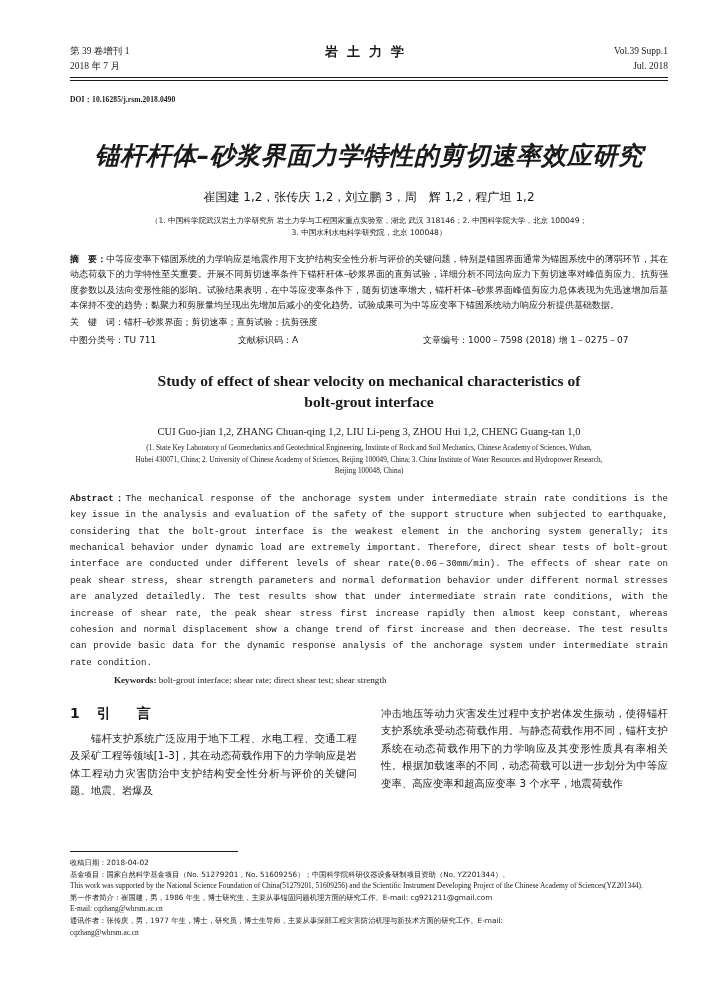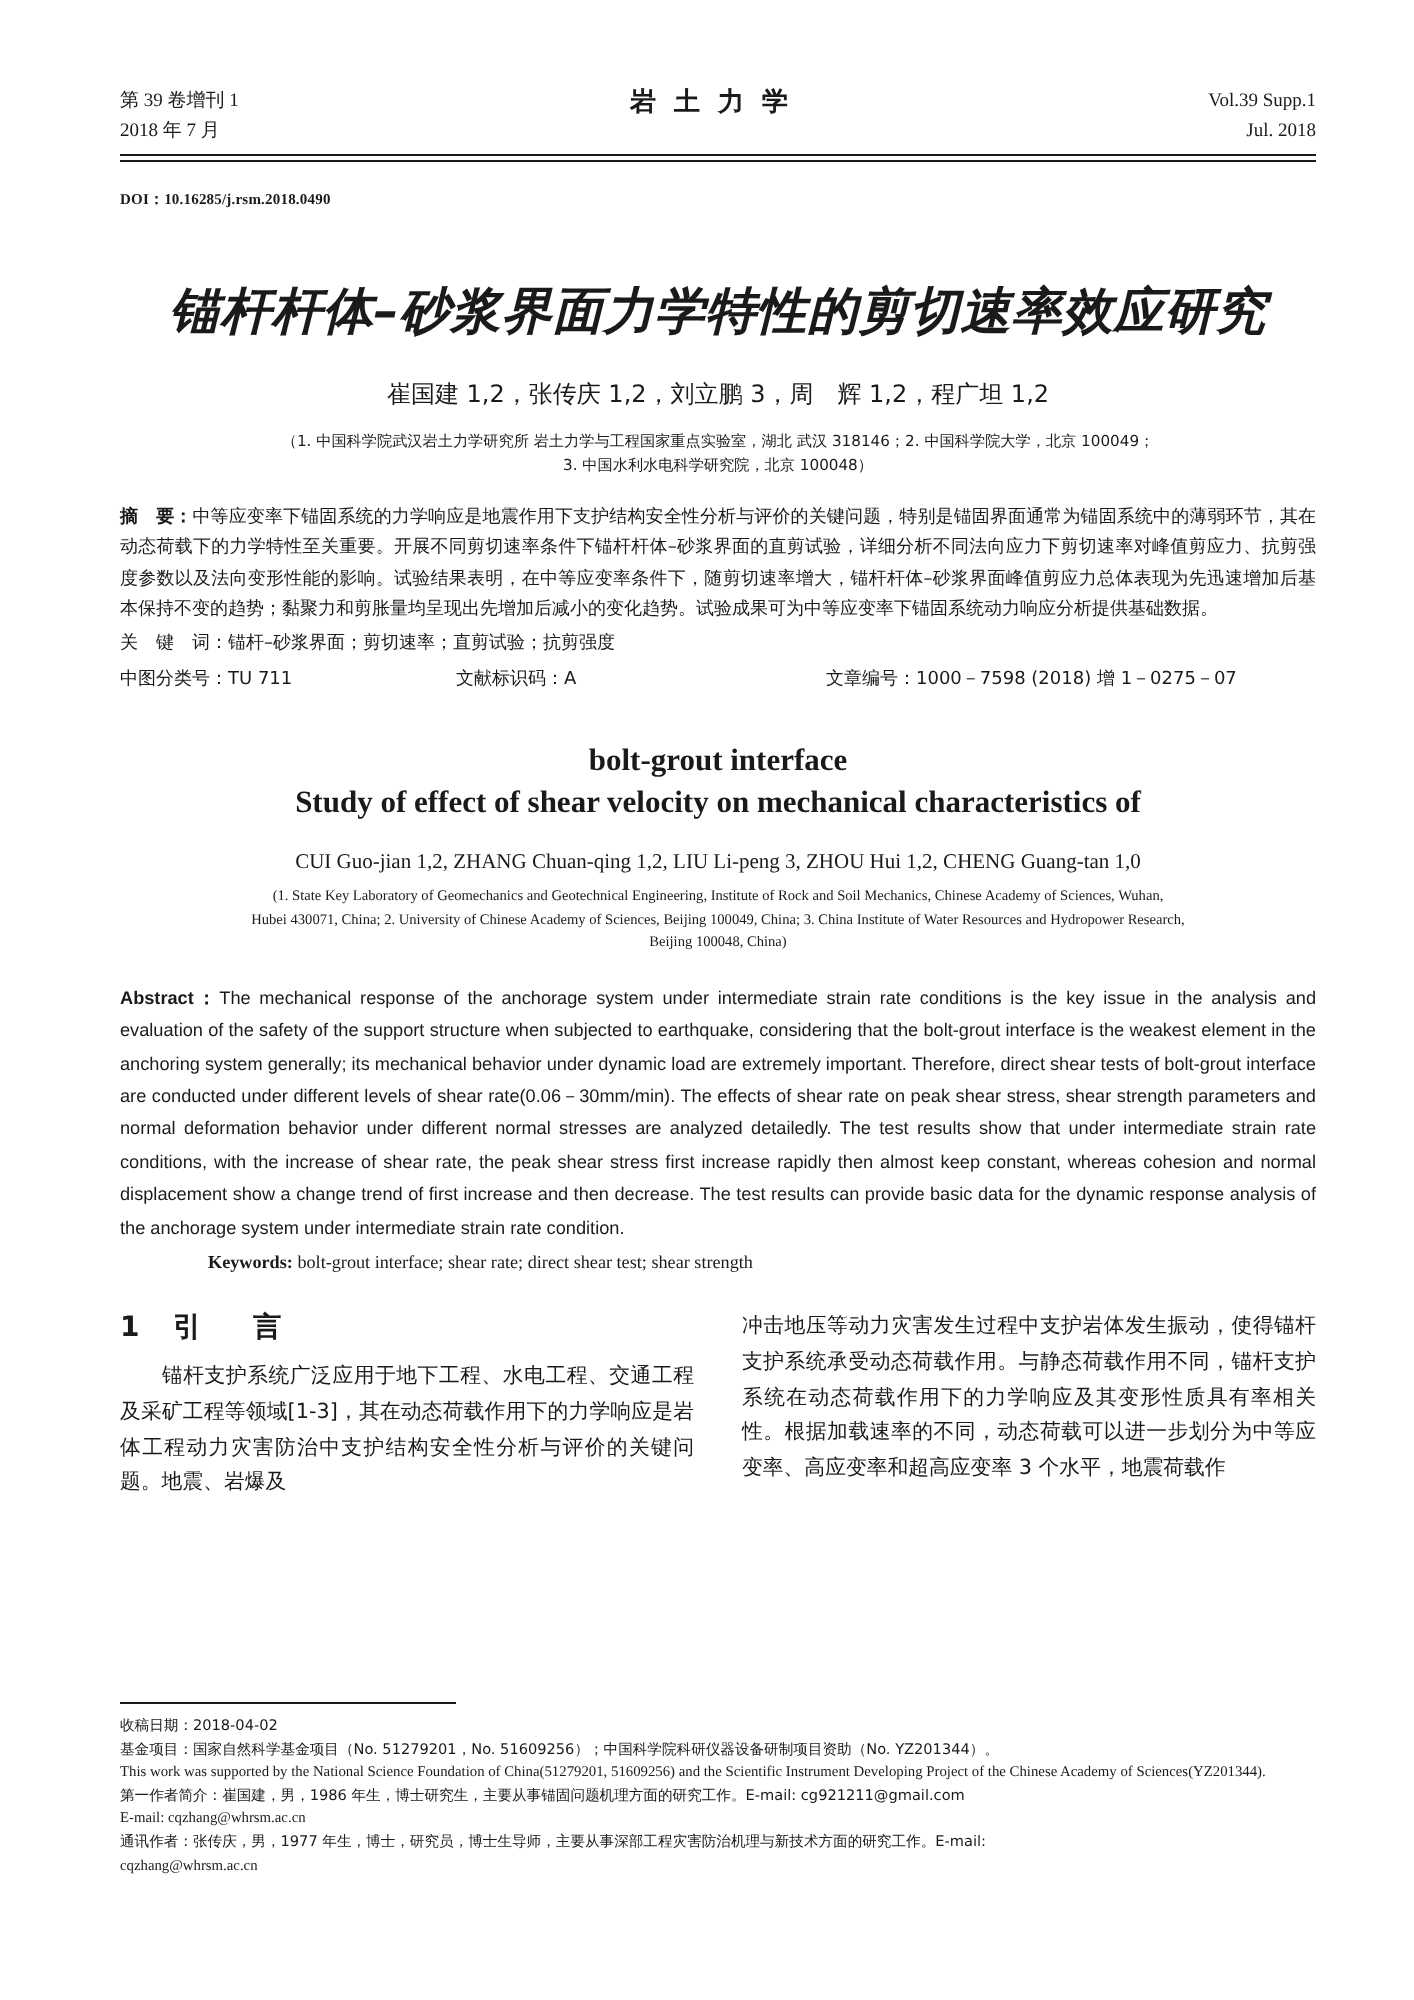--- a/index.html
+++ b/index.html
@@ -10,21 +10,21 @@
   body {
     width: 707px;
     height: 1000px;
     font-family: "Liberation Serif", "DejaVu Serif", serif;
     color: #1a1a1a;
     position: relative;
     overflow: hidden;
   }
   .page {
     position: absolute;
-    left: 4px; top: 0;
+    left: 14px; top: 0;
     width: 561px;
     height: 1000px;
     padding: 0;
     box-sizing: border-box;
   }
   .content {
     position: absolute;
     left: 56px;
     top: 44px;
     width: 598px;
@@ -136,21 +136,21 @@
     text-align: center;
     font-size: 7.3px;
     line-height: 11.6px;
     font-family: "Liberation Serif", serif;
   }
   .abs-en {
     margin-top: 14px;
     font-size: 9.1px;
     line-height: 16.4px;
     text-align: justify;
-    font-family: Liberation Sans, sans-serif;
+    font-family: Liberation Mono, monospace;
   }
   .abs-en .lbl { font-weight: bold; }
   .kw-en {
     margin-top: 1px;
     font-size: 9.1px;
     line-height: 16.4px;
     font-family: "Liberation Serif", serif;
   }
   .kw-en .lbl { font-weight: bold; padding-left: 44px; }
 
@@ -240,22 +240,22 @@
       </div>
       <div class="c2">
         <span>文献标识码：</span><span>A</span>
       </div>
       <div class="c3">
         <span>文章编号：</span><span>1000－7598 (2018) 增 1－0275－07</span>
       </div>
     </div>
 
     <div class="title-en">
+      <div>Study of effect of shear velocity on mechanical characteristics of</div>
       <div>bolt-grout interface</div>
-      <div>Study of effect of shear velocity on mechanical characteristics of</div>
     </div>
     <div class="authors-en">CUI Guo-jian 1,2,    ZHANG Chuan-qing 1,2,    LIU Li-peng 3,    ZHOU Hui 1,2,    CHENG Guang-tan 1,0</div>
     <div class="affil-en">
       <div>(1. State Key Laboratory of Geomechanics and Geotechnical Engineering, Institute of Rock and Soil Mechanics, Chinese Academy of Sciences, Wuhan,</div>
       <div>Hubei 430071, China; 2. University of Chinese Academy of Sciences, Beijing 100049, China; 3. China Institute of Water Resources and Hydropower Research,</div>
       <div>Beijing 100048, China)</div>
     </div>
 
     <div class="abs-en">
       <span class="lbl">Abstract：</span><span>The mechanical response of the anchorage system under intermediate strain rate conditions is the key issue in the analysis and evaluation of the safety of the support structure when subjected to earthquake, considering that the bolt-grout interface is the weakest element in the anchoring system generally; its mechanical behavior under dynamic load are extremely important. Therefore, direct shear tests of bolt-grout interface are conducted under different levels of shear rate(0.06－30mm/min). The effects of shear rate on peak shear stress, shear strength parameters and normal deformation behavior under different normal stresses are analyzed detailedly. The test results show that under intermediate strain rate conditions, with the increase of shear rate, the peak shear stress first increase rapidly then almost keep constant, whereas cohesion and normal displacement show a change trend of first increase and then decrease. The test results can provide basic data for the dynamic response analysis of the anchorage system under intermediate strain rate condition.</span>

